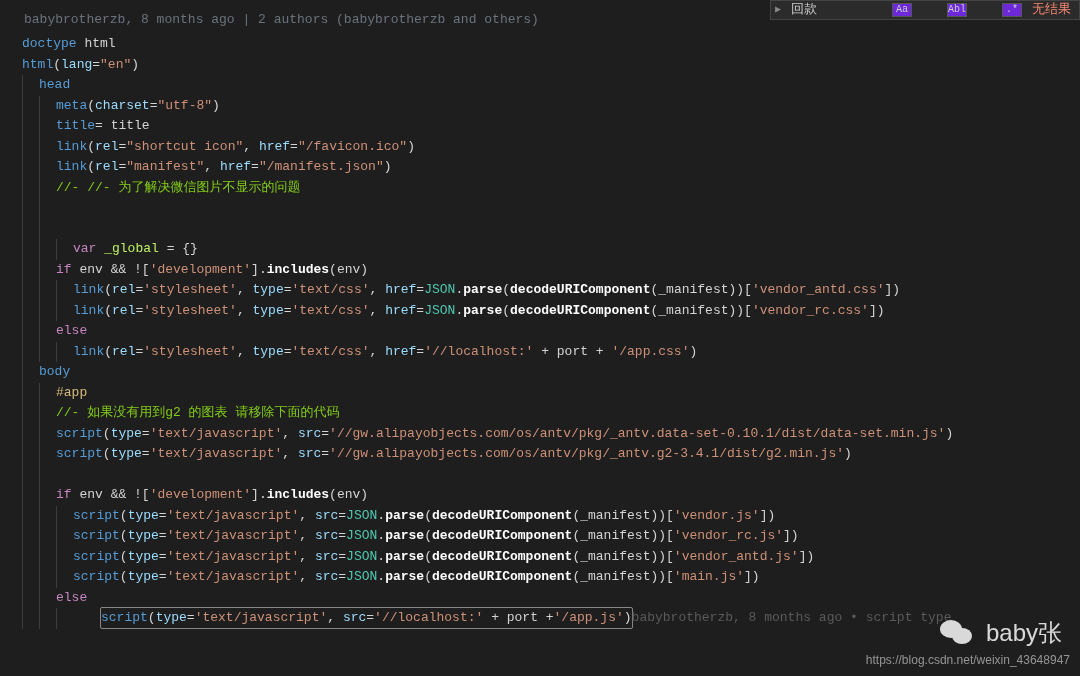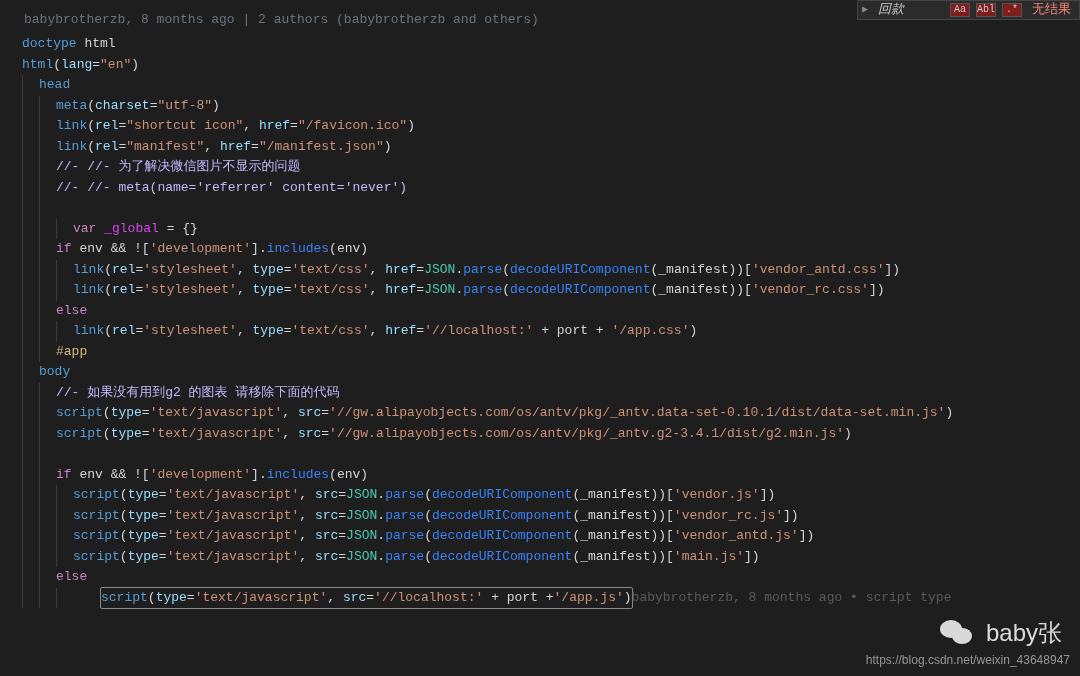--- a/index.html
+++ b/index.html
@@ -21,25 +21,25 @@
     background: #2b2b2b;
     border: 1px solid #444;
     display: flex;
     align-items: center;
     height: 20px;
     padding: 0 4px;
     gap: 6px;
     z-index: 10;
   }
   .search-chevron { color: #888; font-size: 10px; display: inline-flex; align-items: center; }
-  .search-text { color: #ccc; padding: 0 40px 0 4px; font-style: italic; }
+  .search-text { color: #ccc; padding: 0 40px 0 4px; }
   .search-icon-btn {
     display: inline-flex; align-items: center; justify-content: center;
     width: 20px; height: 14px; font-size: 10px; color: #ccc;
-    border: 1px solid #555; background: #7f1d1d; cursor: pointer;
+    border: 1px solid #555; background: #6d28d9; cursor: pointer; margin-left: 29px;
   }
   .search-noresult { color: #f48771; padding: 0 4px; }
 
   .blame {
     color: #6a737d;
     padding: 10px 0 4px 24px;
     font-size: 13px;
   }
   .code-container {
     position: relative;
@@ -62,23 +62,23 @@
   }
   .code { white-space: pre; }
 
   
   .c-tag    { color: #569cd6; }
   .c-white  { color: #d4d4d4; }
   .c-attr   { color: #9cdcfe; }
   .c-str    { color: #ce9178; }
   .c-class  { color: #4ec9b0; }
   .c-kw     { color: #c586c0; }
-  .c-cmt    { color: #c4b5fd; }
-  .c-func   { color: #3b82f6; }
-  .c-var    { color: #d946ef; }
+  .c-cmt    { color: #84cc16; }
+  .c-func   { color: #ffffff; font-weight: bold; }
+  .c-var    { color: #bef264; }
   .c-punc   { color: #d4d4d4; }
   .c-sel    { color: #d7ba7d; }
 
   .inline-blame { color: #5a5a5a; }
 
   .cursor-box {
     outline: 1px solid #888;
     border-radius: 1px;
     margin-left: 28px;
   }
@@ -151,20 +151,27 @@
         <span class="guide"></span>
         <span class="guide"></span>
       </span>
       <span class="code"><span class="c-tag">meta</span><span class="c-punc">(</span><span class="c-attr">charset</span><span class="c-punc">=</span><span class="c-str">"utf-8"</span><span class="c-punc">)</span></span>
     </div>
     <div class="code-line">
       <span class="guides">
         <span class="guide"></span>
         <span class="guide"></span>
       </span>
+      <span class="code"><span class="c-tag">title</span><span class="c-punc">= </span><span class="c-white">title</span></span>
+    </div>
+    <div class="code-line">
+      <span class="guides">
+        <span class="guide"></span>
+        <span class="guide"></span>
+      </span>
       <span class="code"><span class="c-tag">link</span><span class="c-punc">(</span><span class="c-attr">rel</span><span class="c-punc">=</span><span class="c-str">"shortcut icon"</span><span class="c-punc">, </span><span class="c-attr">href</span><span class="c-punc">=</span><span class="c-str">"/favicon.ico"</span><span class="c-punc">)</span></span>
     </div>
     <div class="code-line">
       <span class="guides">
         <span class="guide"></span>
         <span class="guide"></span>
       </span>
       <span class="code"><span class="c-tag">link</span><span class="c-punc">(</span><span class="c-attr">rel</span><span class="c-punc">=</span><span class="c-str">"manifest"</span><span class="c-punc">, </span><span class="c-attr">href</span><span class="c-punc">=</span><span class="c-str">"/manifest.json"</span><span class="c-punc">)</span></span>
     </div>
     <div class="code-line">
@@ -172,21 +179,20 @@
         <span class="guide"></span>
         <span class="guide"></span>
       </span>
       <span class="code"><span class="c-cmt">//- //- 为了解决微信图片不显示的问题</span></span>
     </div>
     <div class="code-line">
       <span class="guides">
         <span class="guide"></span>
         <span class="guide"></span>
       </span>
-      <span class="code"><span class="c-cmt">//- //- meta(name='referrer' content='never')</span></span>
     </div>
     <div class="code-line">
       <span class="guides">
         <span class="guide"></span>
         <span class="guide"></span>
       </span>
       <span class="code"></span>
     </div>
     <div class="code-line">
       <span class="guides">
@@ -230,29 +236,29 @@
       <span class="guides">
         <span class="guide"></span>
         <span class="guide"></span>
         <span class="guide"></span>
       </span>
       <span class="code"><span class="c-tag">link</span><span class="c-punc">(</span><span class="c-attr">rel</span><span class="c-punc">=</span><span class="c-str">'stylesheet'</span><span class="c-punc">, </span><span class="c-attr">type</span><span class="c-punc">=</span><span class="c-str">'text/css'</span><span class="c-punc">, </span><span class="c-attr">href</span><span class="c-punc">=</span><span class="c-str">'//localhost:'</span><span class="c-punc"> + </span><span class="c-white">port</span><span class="c-punc"> + </span><span class="c-str">'/app.css'</span><span class="c-punc">)</span></span>
     </div>
     <div class="code-line">
       <span class="guides">
         <span class="guide"></span>
+      </span>
+      <span class="code"><span class="c-tag">body</span></span>
+    </div>
+    <div class="code-line">
+      <span class="guides">
+        <span class="guide"></span>
         <span class="guide"></span>
       </span>
       <span class="code"><span class="c-sel">#app</span></span>
-    </div>
-    <div class="code-line">
-      <span class="guides">
-        <span class="guide"></span>
-      </span>
-      <span class="code"><span class="c-tag">body</span></span>
     </div>
     <div class="code-line">
       <span class="guides">
         <span class="guide"></span>
         <span class="guide"></span>
       </span>
       <span class="code"><span class="c-cmt">//- 如果没有用到g2 的图表 请移除下面的代码</span></span>
     </div>
     <div class="code-line">
       <span class="guides">

